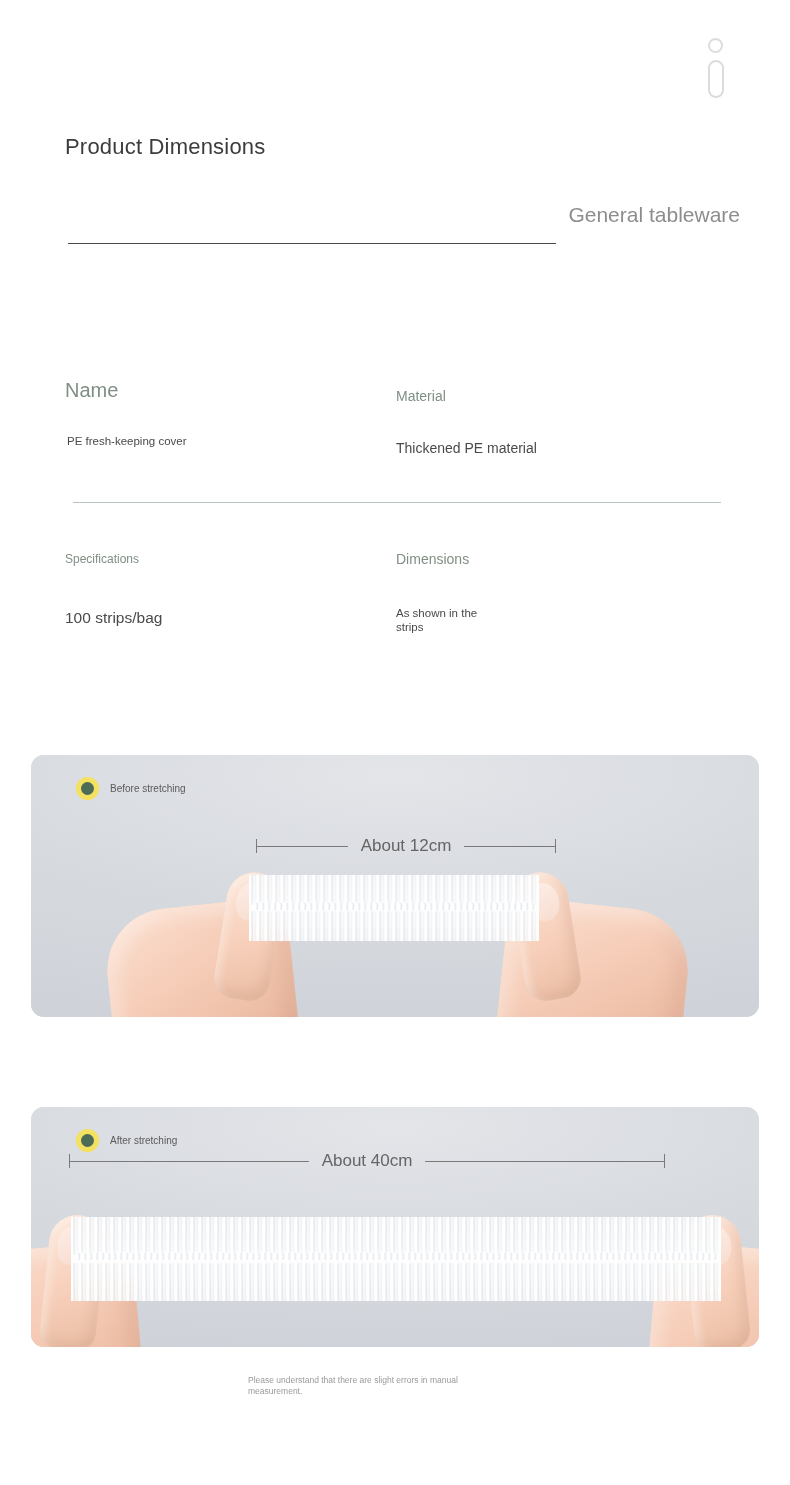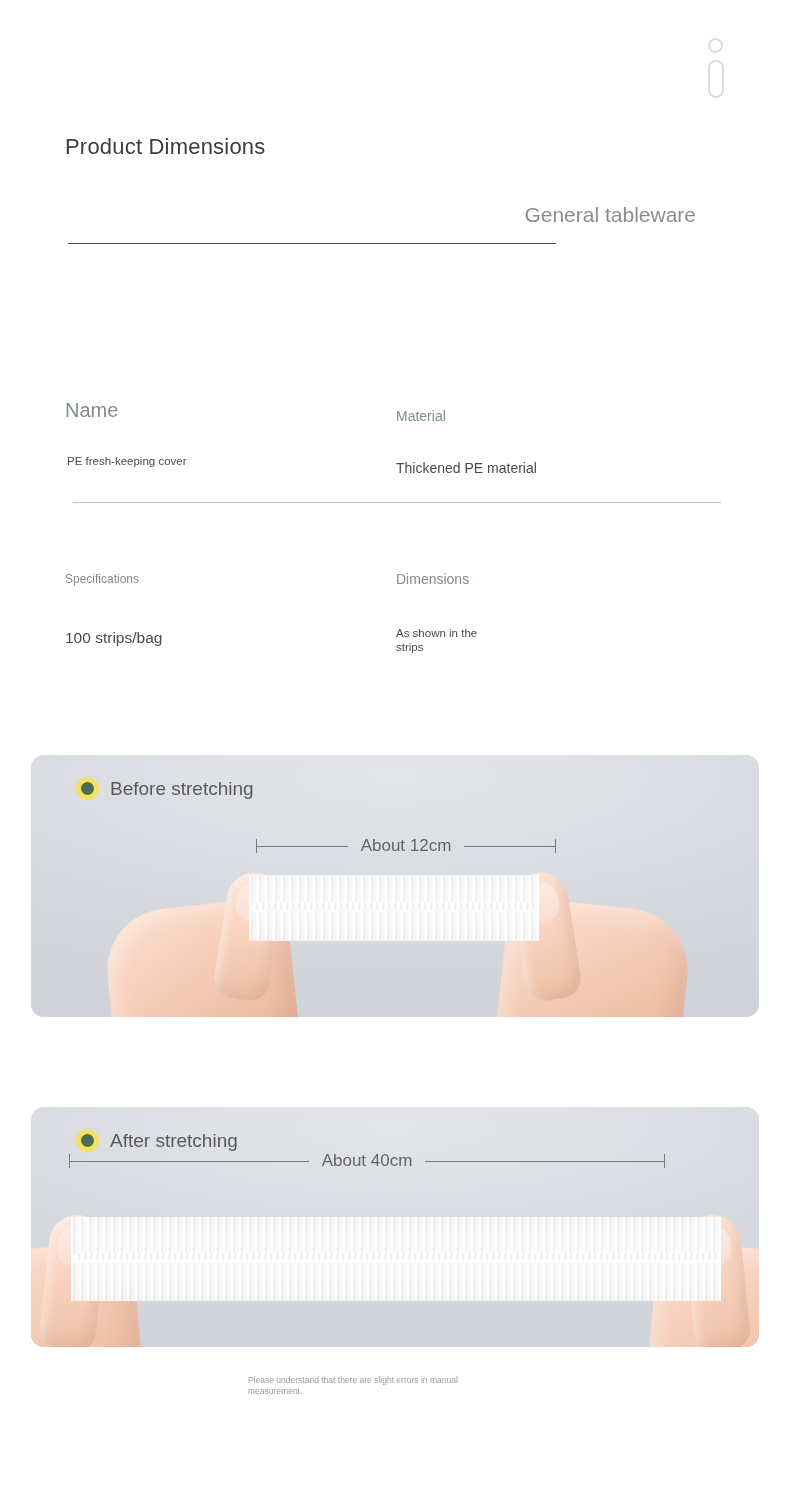--- a/index.html
+++ b/index.html
@@ -59,21 +59,21 @@
     position: absolute;
     left: 68px;
     top: 243px;
     width: 488px;
     height: 1px;
     background: #4a4a4a;
   }
 
   .header-tag {
     position: absolute;
-    left: 516px;
+    left: 560px;
     top: 200px;
     width: 180px;
     text-align: right;
     font-size: 21px;
     line-height: 29px;
     color: #8d8d8d;
   }
 
   
   .params {
@@ -81,21 +81,20 @@
     left: 0;
     top: 378px;
     width: 790px;
   }
   .param-row {
     position: relative;
     width: 790px;
   }
   .param-cell {
     position: absolute;
-    margin-top: 20px;
   }
   .param-label {
     color: #7f8f83;
     white-space: pre-line;
   }
   .param-value {
     color: #4a4a4a;
     white-space: pre-line;
   }
 
@@ -160,21 +159,21 @@
     flex: none;
   }
   .badge-dot i {
     display: block;
     width: 13px;
     height: 13px;
     border-radius: 50%;
     background: #4d6c55;
   }
   .badge-text {
-    font-size: 19px;
+    font-size: 10px;
     line-height: 17px;
     color: #5a5a5a;
     white-space: pre-line;
   }
 
   
   .ruler {
     position: absolute;
     display: flex;
     align-items: center;

